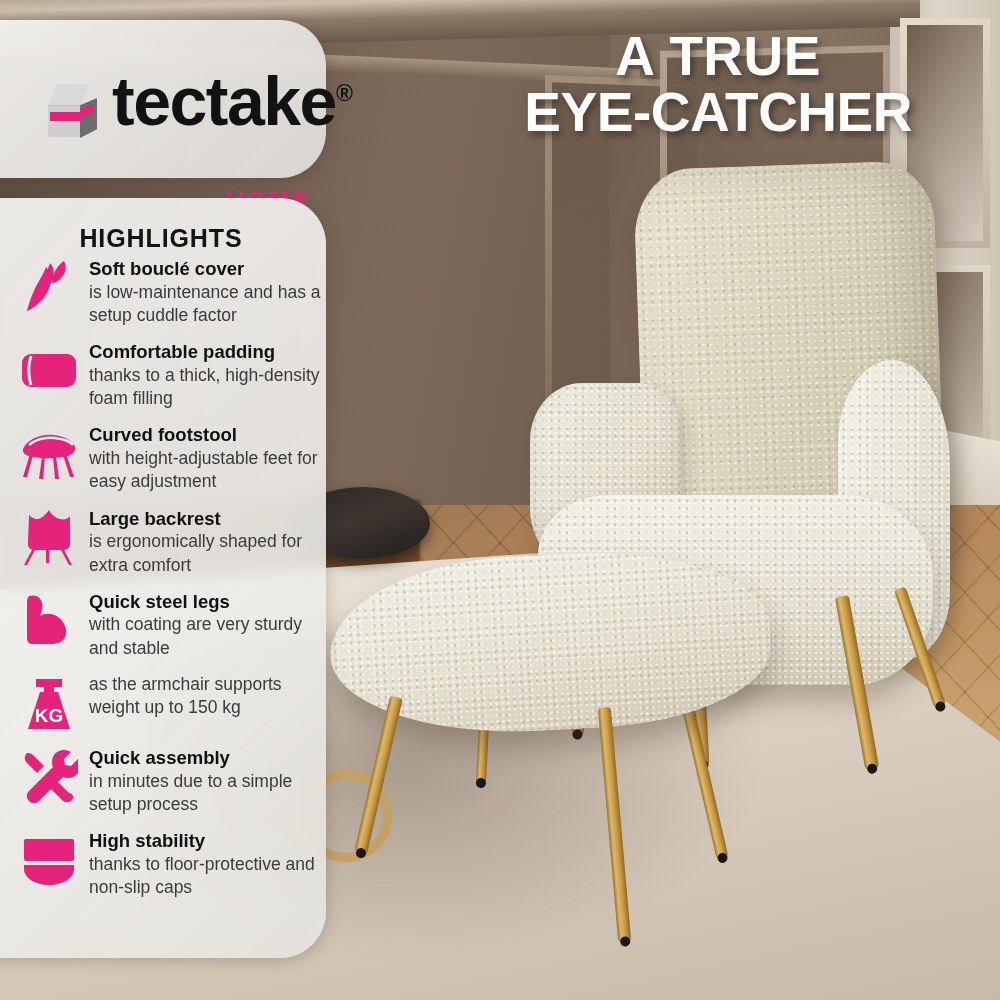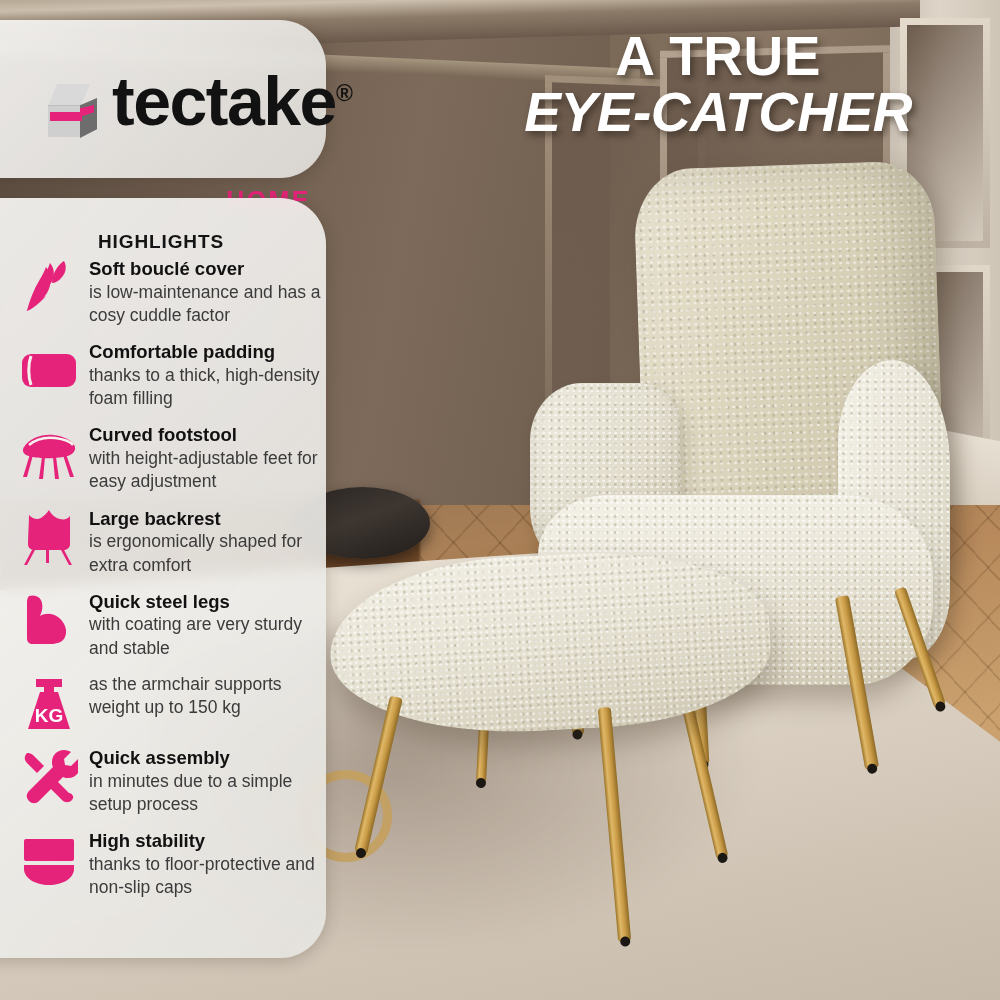--- a/index.html
+++ b/index.html
@@ -223,26 +223,26 @@
     font-size:25px; font-weight:bold; color:#e6237a; letter-spacing:2.4px;
   }
 
   
   #headline {
     position:absolute; right:88px; top:28px; text-align:center;
     font-size:55px; font-weight:bold; line-height:1.02; color:#ffffff;
     letter-spacing:.5px;
     text-shadow:3px 4px 7px rgba(35,25,18,.55);
   }
-  #headline .l2 { letter-spacing:-.5px;font-style:italic; }
+  #headline .l2 { letter-spacing:-.5px; }
 
   
   #hl-title {
-    position:absolute; left:0; top:231px; width:322px; text-align:center;
-    font-size:19px; font-weight:bold; color:#141414; letter-spacing:.9px;
+    position:absolute; left:0; top:224px; width:322px; text-align:center;
+    font-size:25px; font-weight:bold; color:#141414; letter-spacing:.9px;
   }
   #hl-list { position:absolute; left:0; top:255px; width:330px; }
   .hl-item { position:relative; display:flex; gap:13px; padding:0 8px 11px 20px; }
   .hl-icon { flex:0 0 56px; height:62px; position:relative; }
   .hl-text { padding-top:2px; }
   .hl-head { font-size:18.5px; font-weight:bold; color:#111111; line-height:1.28; }
   .hl-desc { font-size:17.5px; color:#3b3b3b; line-height:1.33; }
 
   
   .mg { fill:#e6237a; }
@@ -326,21 +326,21 @@
       <div class="hl-icon">
         <svg width="58" height="56" viewBox="0 0 58 56">
           <path class="mg" d="M30 4c5 6 5 14 1 20-4 6-10 9-14 9 1-6 4-13 8-18 2-3 4-8 5-11z"></path>
           <path class="mg" d="M26 8c6 7 6 18 1 26-5 8-14 16-20 18 2-9 7-22 12-30 3-5 6-11 7-14z"></path>
           <path class="mg" d="M6 52c6-6 14-12 20-15-5 6-13 12-20 15z" opacity=".85"></path>
           <path class="mg" d="M44 2c3 5 2 12-2 16-3 4-7 6-10 6 0-5 2-11 5-15 2-3 5-6 7-7z"></path>
         </svg>
       </div>
       <div class="hl-text">
         <div class="hl-head">Soft bouclé cover</div>
-        <div class="hl-desc">is low-maintenance and has a cosy cuddle factor</div>
+        <div class="hl-desc">is low-maintenance and has a setup cuddle factor</div>
       </div>
     </div>
 
     <div class="hl-item">
       <div class="hl-icon">
         <svg width="58" height="56" viewBox="0 0 58 56">
           <rect class="mg" x="2" y="12" width="54" height="33" rx="9"></rect>
           <path d="M11 14c-3 8-3 20 0 29" stroke="#f4f2ee" stroke-width="3" fill="none"></path>
         </svg>
       </div>

